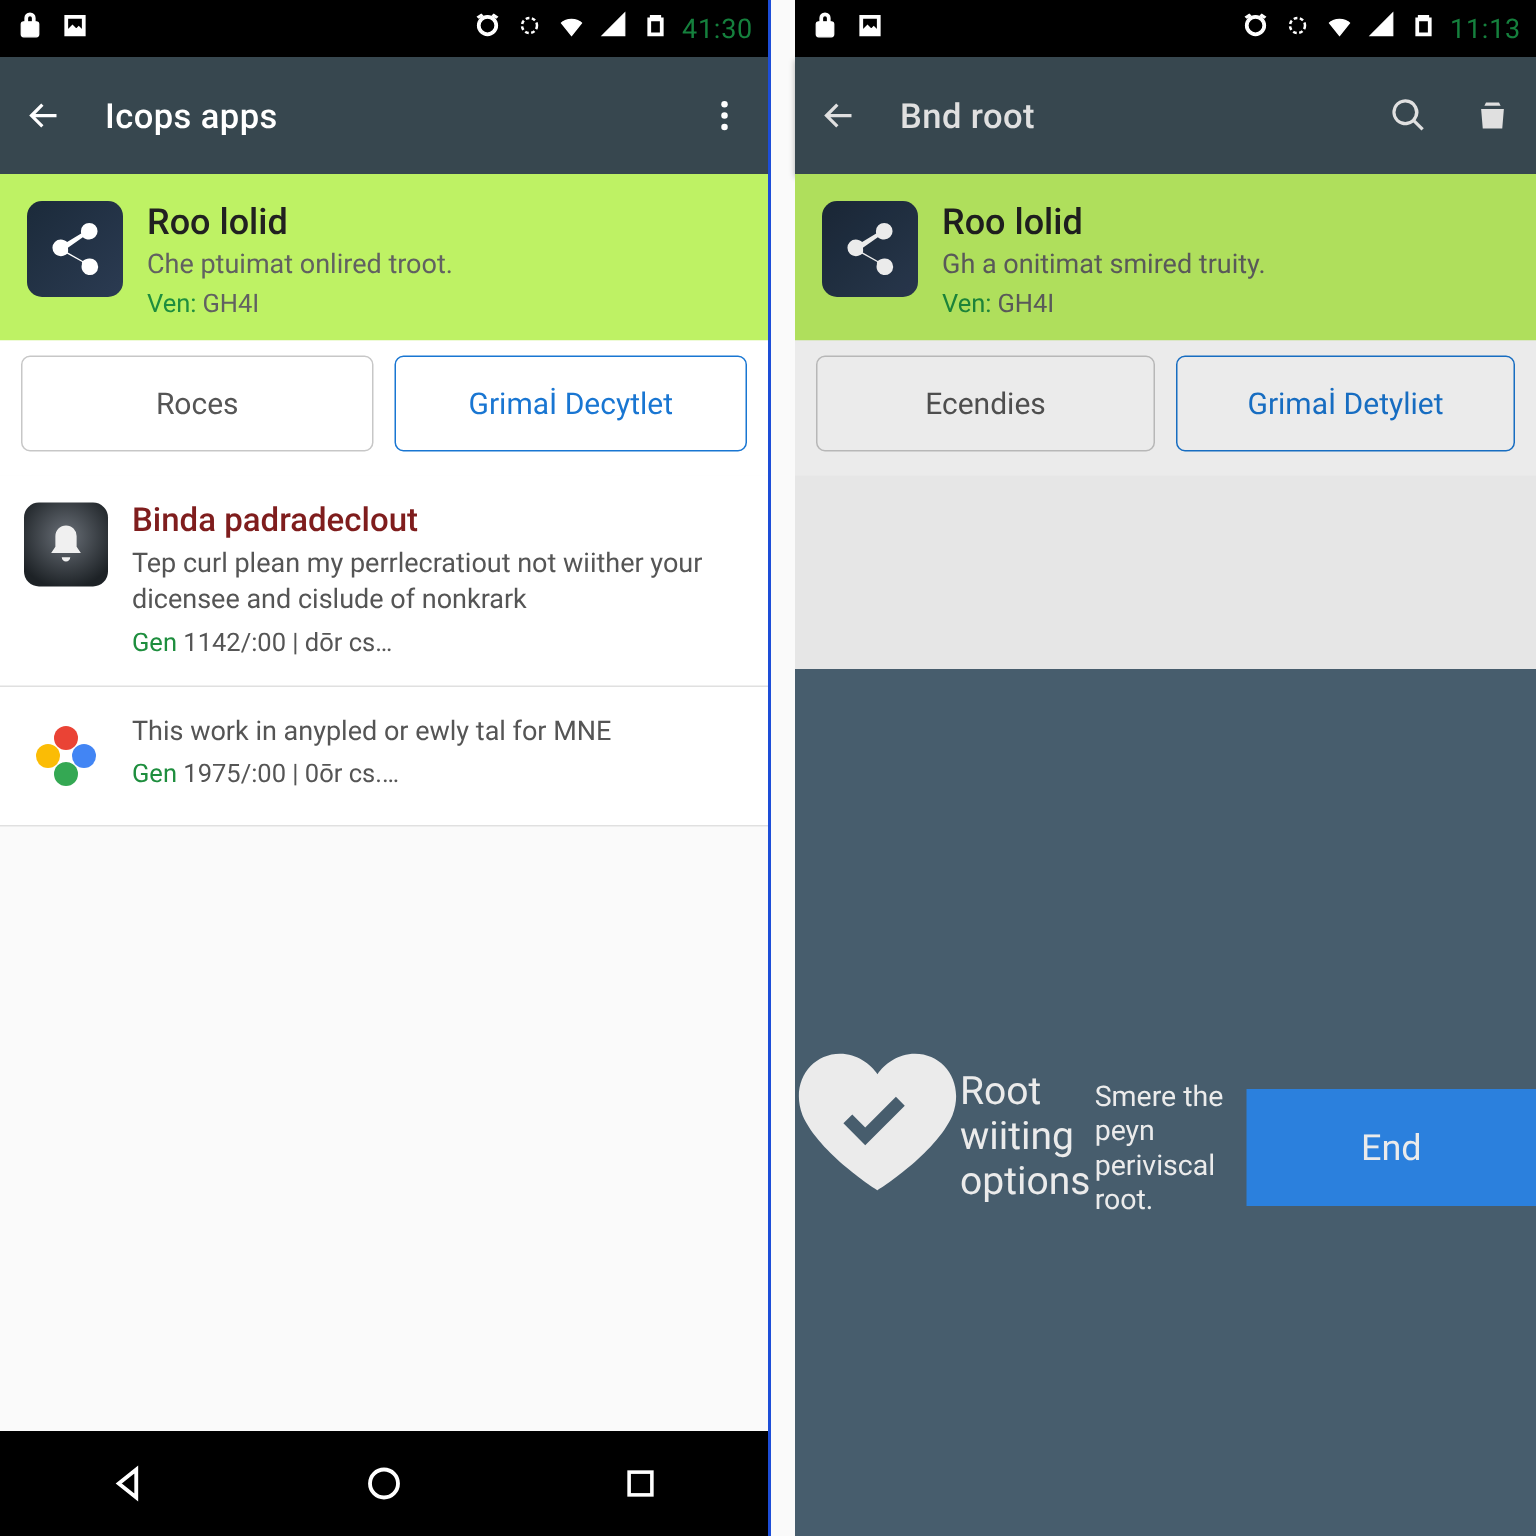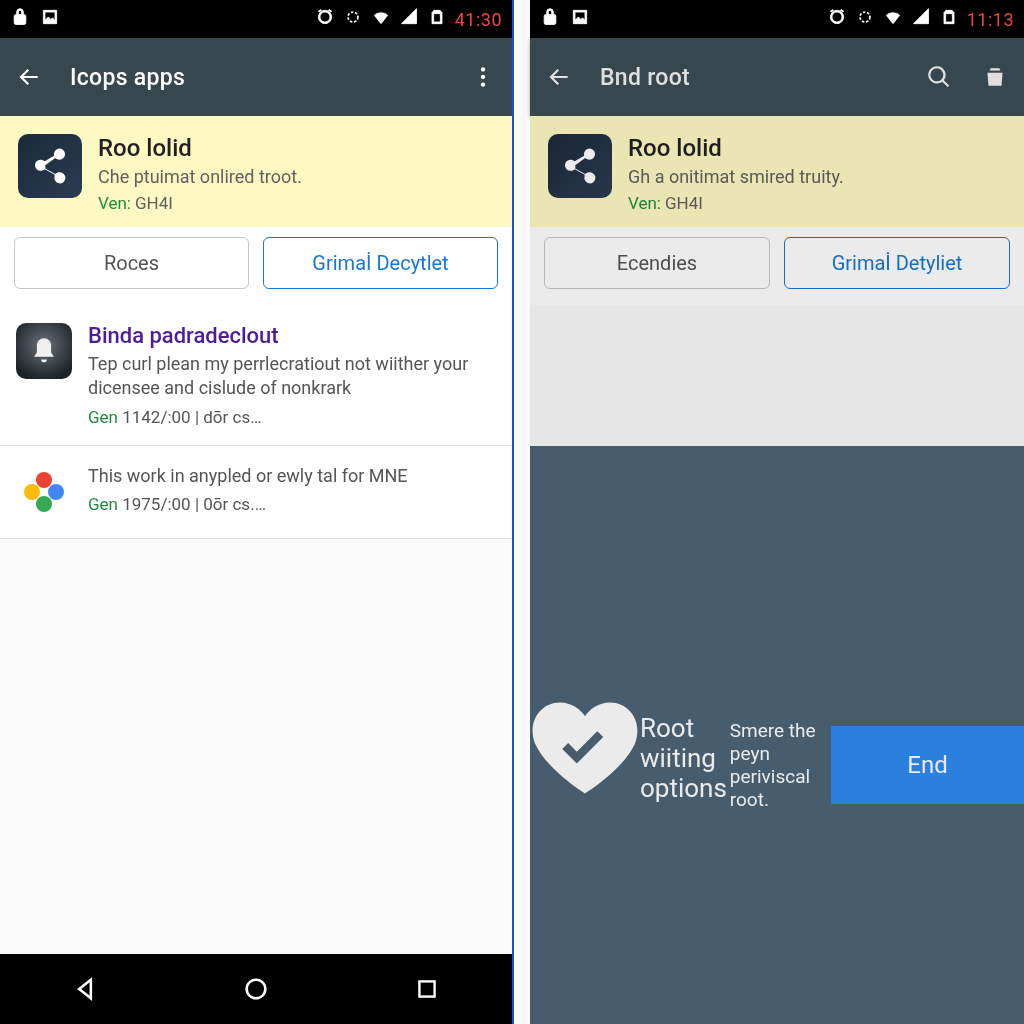--- a/index.html
+++ b/index.html
@@ -2,64 +2,64 @@
 <html><head>
 <meta charset="utf-8">
 <style>
 * { margin: 0; padding: 0; box-sizing: border-box; font-family: Roboto, Arial, sans-serif; -webkit-font-smoothing: antialiased; }
 html, body { width: 1024px; height: 1024px; background: #000; overflow: hidden; }
 .stage { display: flex; width: 1024px; height: 1024px; }
 .phone { position: relative; width: 512px; height: 1024px; background: #fafafa; display: flex; flex-direction: column; }
 .phone + .phone { border-left: 2px solid #1d4ed8; padding-left: 16px; }
 
 
-.statusbar { height: 38px; background: #000; color: #ef4444; display: flex; align-items: center; padding: 0 10px; font-size: 18px; }
+.statusbar { height: 38px; background: #000; color: #15803d; display: flex; align-items: center; padding: 0 10px; font-size: 18px; }
 .statusbar .left-icons { display: flex; gap: 10px; align-items: center; }
 .statusbar .spacer { flex: 1; }
 .statusbar .right-icons { display: flex; gap: 8px; align-items: center; }
 .statusbar svg, .statusbar .glyph { width: 20px; height: 20px; stroke: #fff; fill: #fff; }
 .clock { font-weight: 400; letter-spacing: 0.5px; }
 
 
 .appbar { height: 78px; background: #37474f; color: #fff; display: flex; align-items: center; padding: 0 14px; gap: 26px; box-shadow: 0 2px 4px rgba(0,0,0,.3); }
 .appbar .title { font-size: 23px; font-weight: 500; flex: 1; letter-spacing: 0.3px; }
 .appbar .iconbtn { width: 30px; height: 30px; display: flex; align-items: center; justify-content: center; cursor: pointer; }
 .appbar .iconbtn svg { width: 26px; height: 26px; fill: #fff; }
 .appbar.light .iconbtn svg { fill: #e0e0e0; }
 .appbar.light .title { color: #e0e0e0; }
 
 
 .content { flex: 1; background: #fafafa; overflow: hidden; position: relative; }
 .dimmed { filter: brightness(.92); }
 
 
-.card-top { padding: 18px 18px 14px 18px; display: flex; gap: 16px; align-items: flex-start; background: #fef9c3; }
+.card-top { padding: 18px 18px 14px 18px; display: flex; gap: 16px; align-items: flex-start; background: #bef264; }
 .appicon1 { width: 64px; height: 64px; border-radius: 10px; background: linear-gradient(135deg,#1b2a3a,#2b3b52); display:flex; align-items:center; justify-content:center; flex: none; }
 .appicon1 svg { width: 38px; height: 38px; fill:#fff; }
 .card-top .meta { flex: 1; }
 .card-top .name { font-size: 24px; font-weight: 500; color: #212121; margin-bottom: 4px; }
 .card-top .desc { font-size: 18px; color: #616161; margin-bottom: 6px; }
 .card-top .v { font-size: 17px; }
 .card-top .v .g { color: #1e8e3e; }
 .card-top .v .gh { color: #616161; margin-left: 4px; }
 
 
 .tabrow { display: flex; gap: 14px; padding: 10px 14px 16px 14px; background: #fff; }
-.tabbtn { flex: 1; height: 52px; border: 1.5px solid #c7c7c7; border-radius: 6px; background: #fff; color: #555; font-size: 20px; display:flex; align-items:center; justify-content:center; cursor:pointer; }
+.tabbtn { flex: 1; height: 64px; border: 1.5px solid #c7c7c7; border-radius: 6px; background: #fff; color: #555; font-size: 20px; display:flex; align-items:center; justify-content:center; cursor:pointer; }
 .tabbtn.primary { border-color: #1976d2; color: #1976d2; font-weight: 400; }
 
 
 .listitem { padding: 18px 16px; border-bottom: 1px solid #e0e0e0; display: flex; gap: 16px; background:#fff; }
 .listitem:first-of-type { border-top: 1px solid #e0e0e0; }
 .li-icon { width: 56px; height: 56px; border-radius: 10px; flex:none; display:flex; align-items:center; justify-content:center; }
 .li-icon.dark { background: radial-gradient(circle at 50% 40%, #6a7078, #1d2226 80%); }
 .li-icon.dark svg { width:34px; height:34px; fill:#f0f0f0; }
 .li-icon.colors { background:#fff; }
 .li-body { flex:1; }
-.li-title { font-size: 22px; font-weight: 500; color:#4c1d95; margin-bottom: 4px; }
+.li-title { font-size: 22px; font-weight: 500; color:#7f1d1d; margin-bottom: 4px; }
 .li-desc { font-size: 18px; color:#555; line-height: 1.35; margin-bottom: 6px; }
 .li-meta { font-size: 17px; color:#555; }
 .li-meta .g { color:#1e8e3e; }
 
 
 .navbar { height: 70px; background:#000; display:flex; align-items:center; justify-content:space-around; }
 .navbar .nbtn { width: 90px; height: 46px; display:flex; align-items:center; justify-content:center; cursor:pointer; }
 .navbar svg { fill:none; stroke:#fff; stroke-width:2.2; }
 
 

